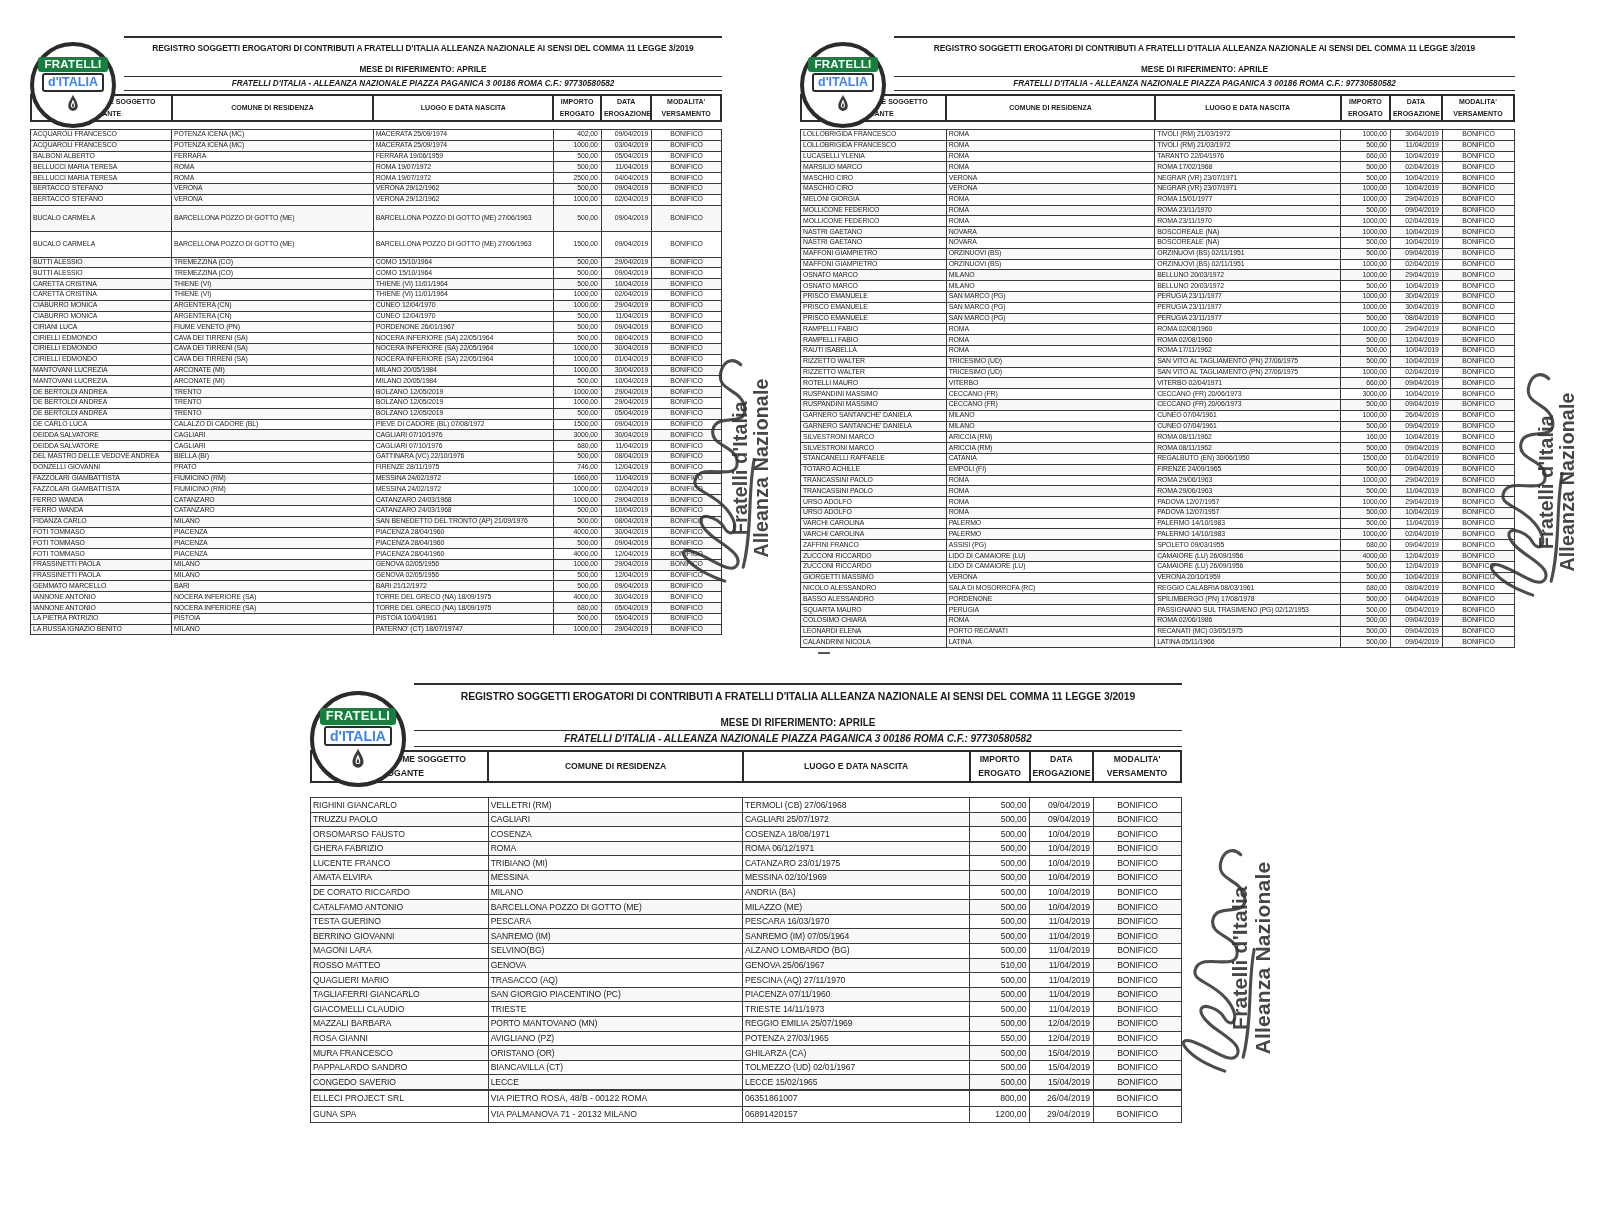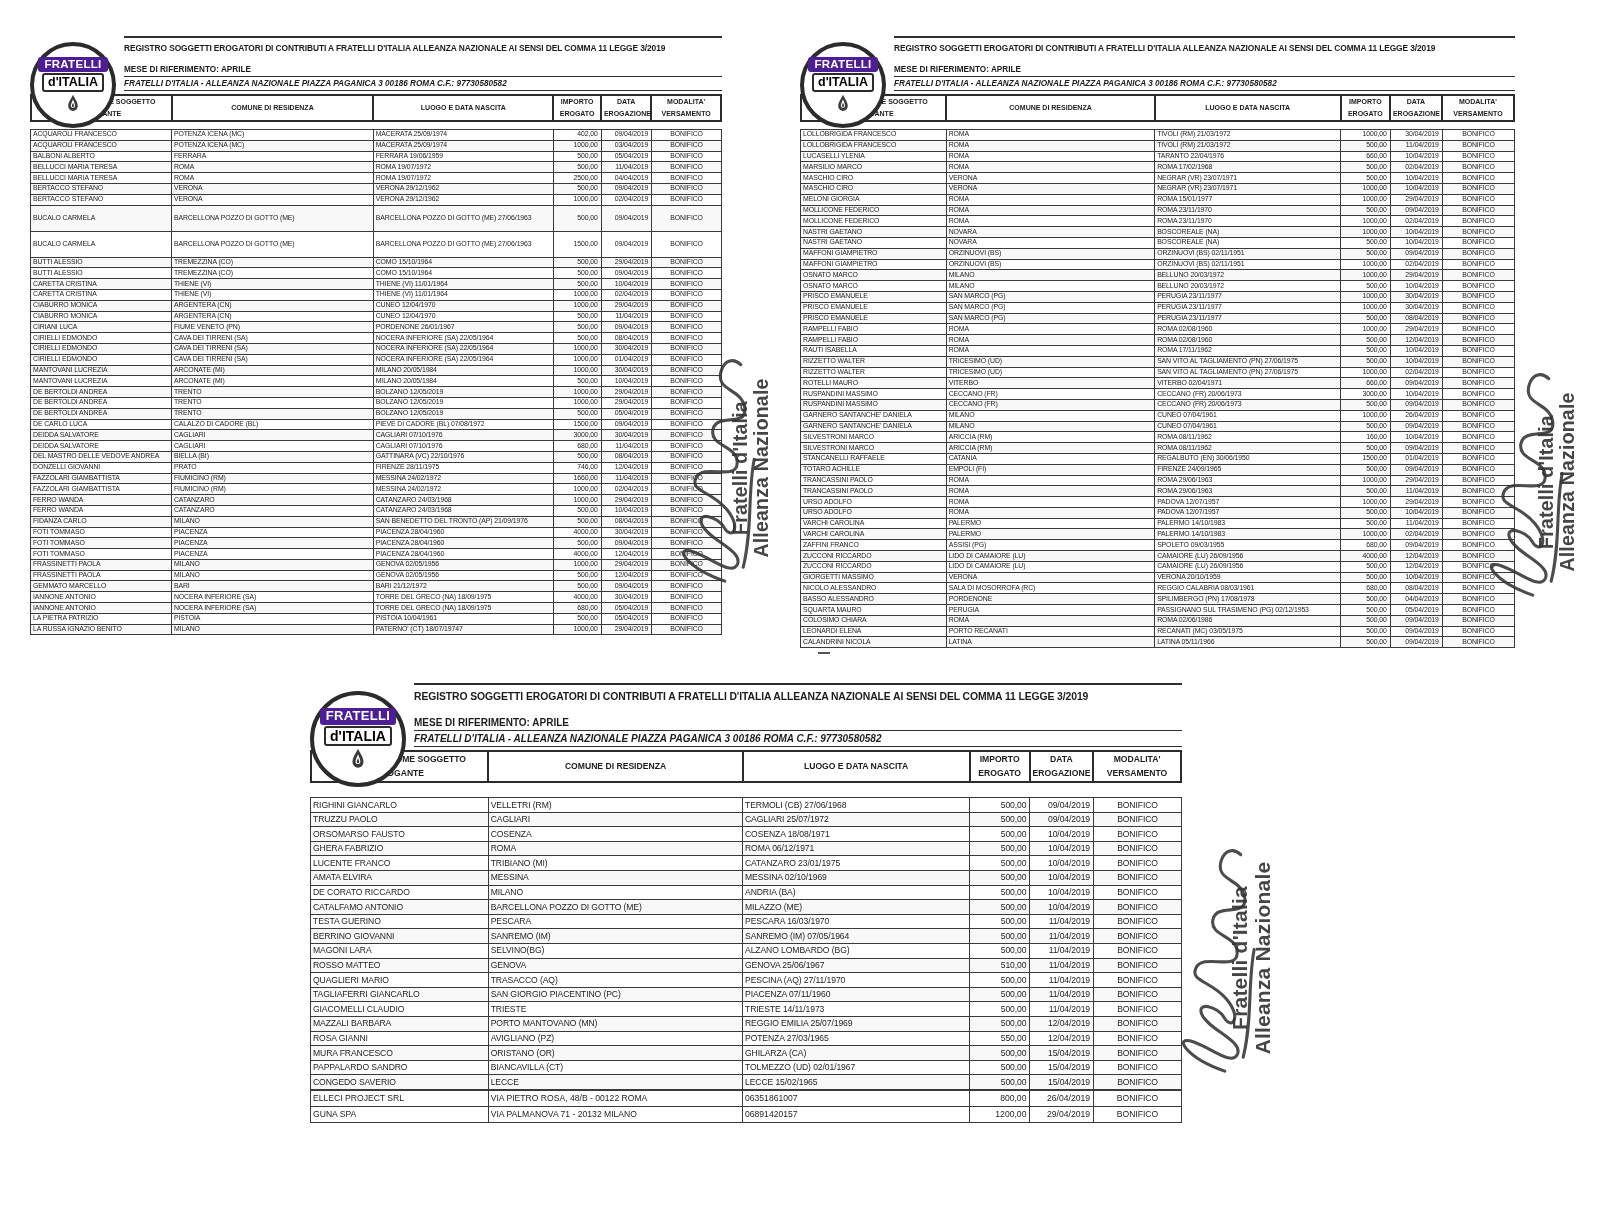--- a/index.html
+++ b/index.html
@@ -16,34 +16,34 @@
 
   
   .logo-circle {
     position:absolute; left:0; top:6px; width:86px; height:86px;
     border:4px solid #2b2b2b; border-radius:50%; background:#fff;
     display:flex; flex-direction:column; align-items:center; justify-content:center;
     gap:1px; z-index:3;
   }
   #page3 .logo-circle { width:96px; height:96px; top:8px; }
   .band-dark {
-    background:#4c1d95; color:#fff; font-weight:bold; font-size:11.5px;
+    background:#15803d; color:#fff; font-weight:bold; font-size:11.5px;
     padding:1px 6px; border-radius:3px; letter-spacing:.3px; line-height:1.1;
   }
   .band-light {
-    background:#fff; color:#000000; border:2px solid #2b2b2b; font-weight:bold;
+    background:#fff; color:#3b82f6; border:2px solid #2b2b2b; font-weight:bold;
     font-size:12.5px; padding:0 4px; border-radius:3px; line-height:1.15;
   }
   #page3 .band-dark  { font-size:13px; }
   #page3 .band-light { font-size:14px; }
   .flame { width:14px; height:19px; margin-top:1px; }
   #page3 .flame { width:16px; height:22px; }
 
   
-  .page-head { margin-left:94px; border-top:2.5px solid #2e2e2e; padding-top:5px; }
+  .page-head { margin-left:94px; border-top:2.5px solid #2e2e2e; padding-top:5px; text-align:center; }
   #page3 .page-head { margin-left:104px; padding-top:6px; }
   .title { font-weight:bold; font-size:8.4px; letter-spacing:-0.1px; white-space:nowrap; }
   .mese  { font-weight:bold; font-size:8.2px; margin-top:12px; padding-bottom:2px; border-bottom:1.5px solid #2e2e2e; }
   .addr  { font-weight:bold; font-size:8.2px; padding:2px 0; border-bottom:1.5px solid #2e2e2e;font-style:italic; }
   #page3 .title { font-size:10.4px; }
   #page3 .mese  { font-size:10px; margin-top:15px; }
   #page3 .addr  { font-size:10px; }
 
   
   col.c1{width:20.4%} col.c2{width:29.2%} col.c3{width:26.1%}

